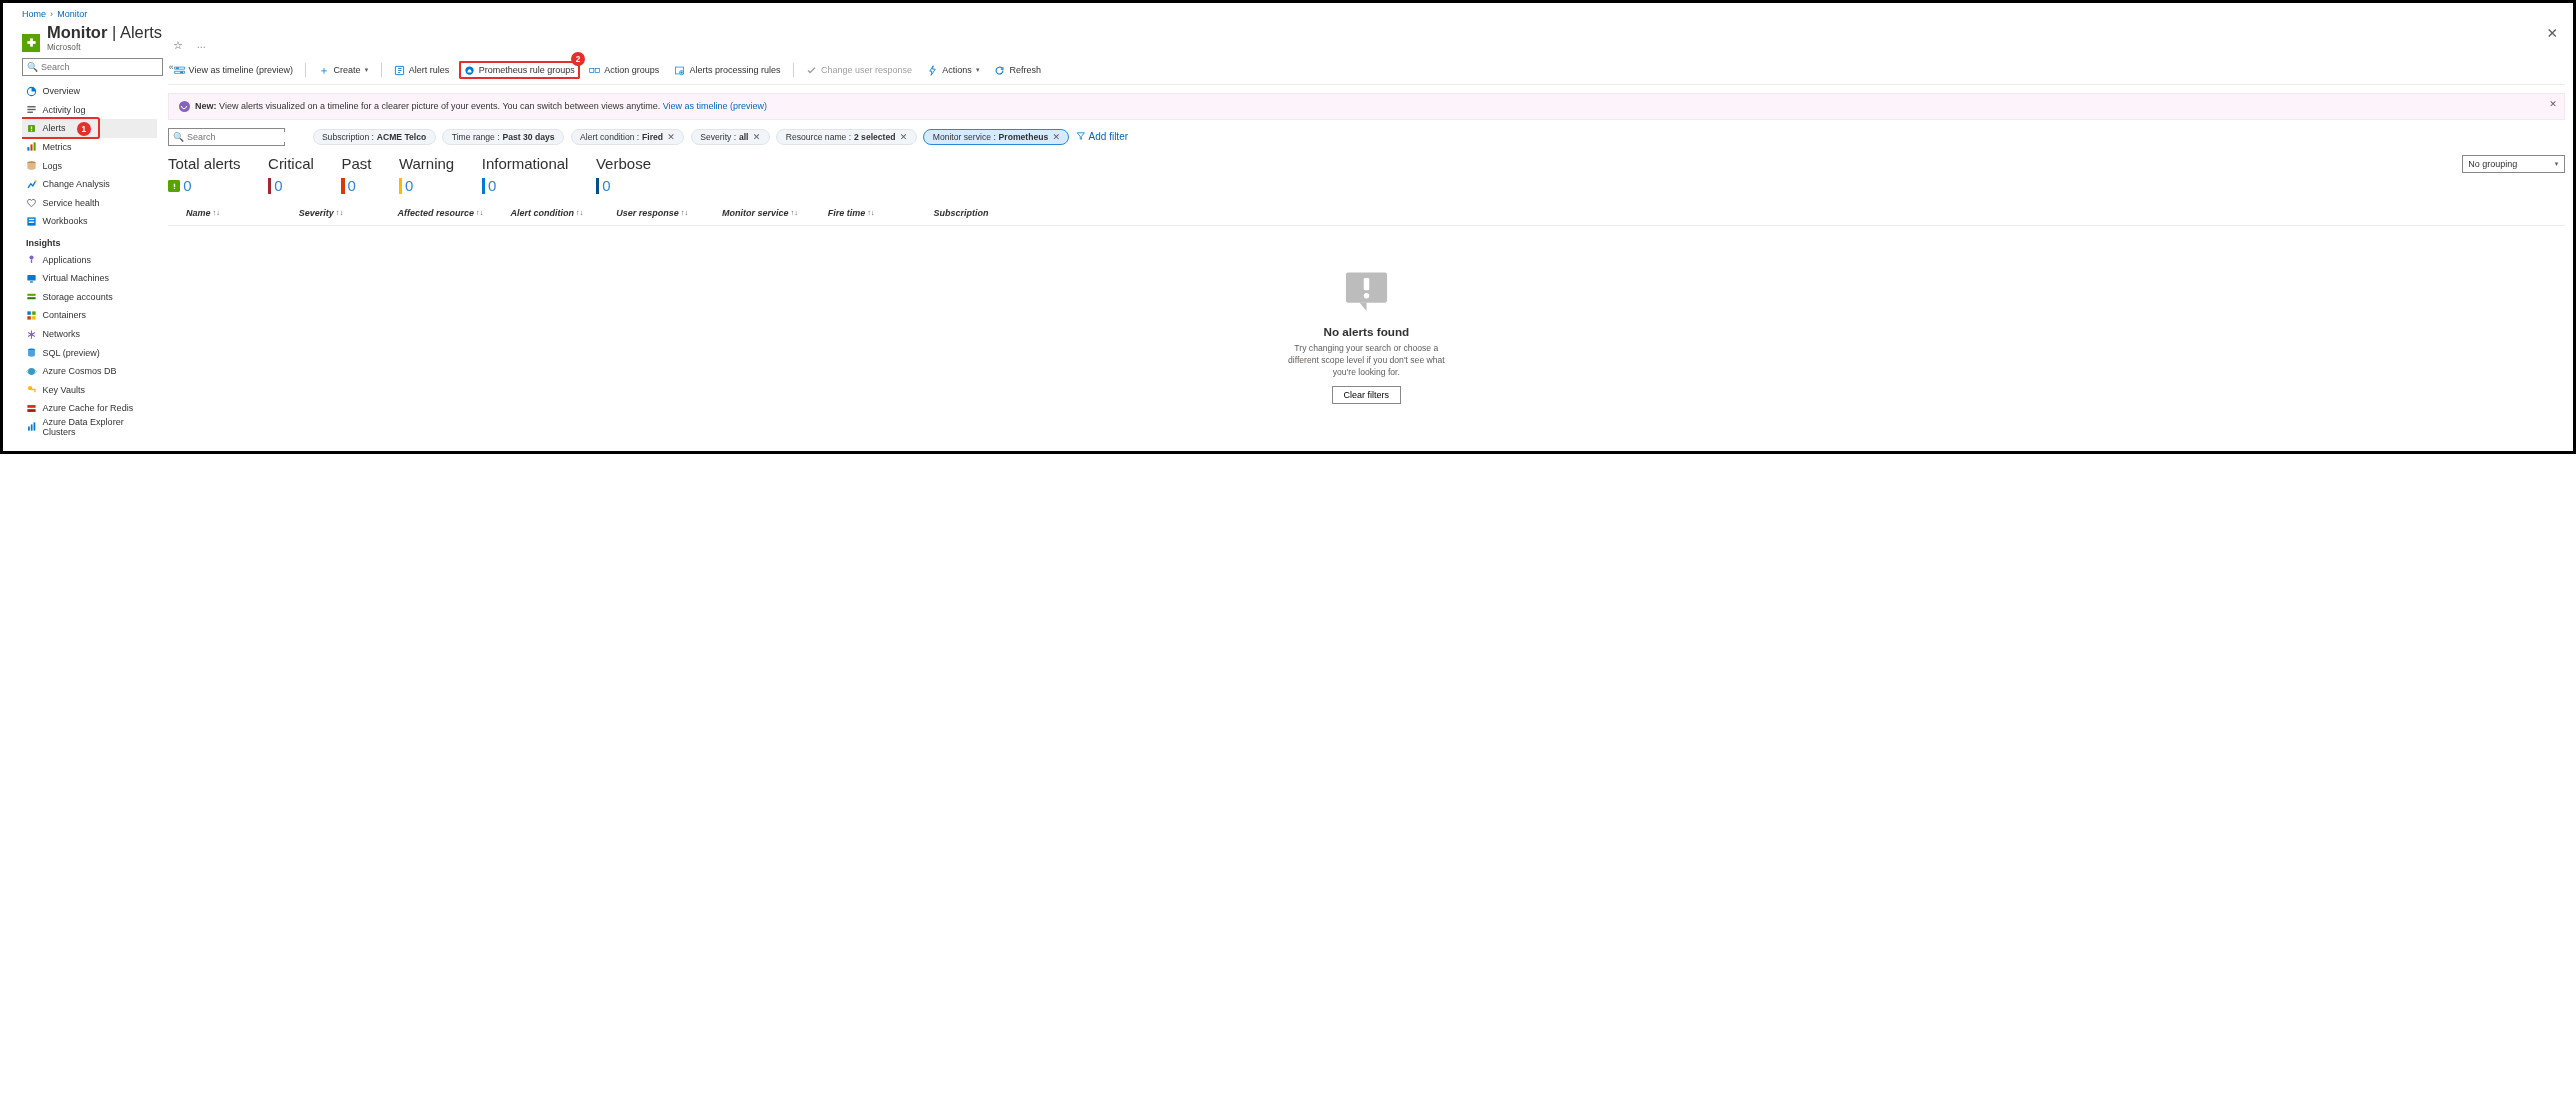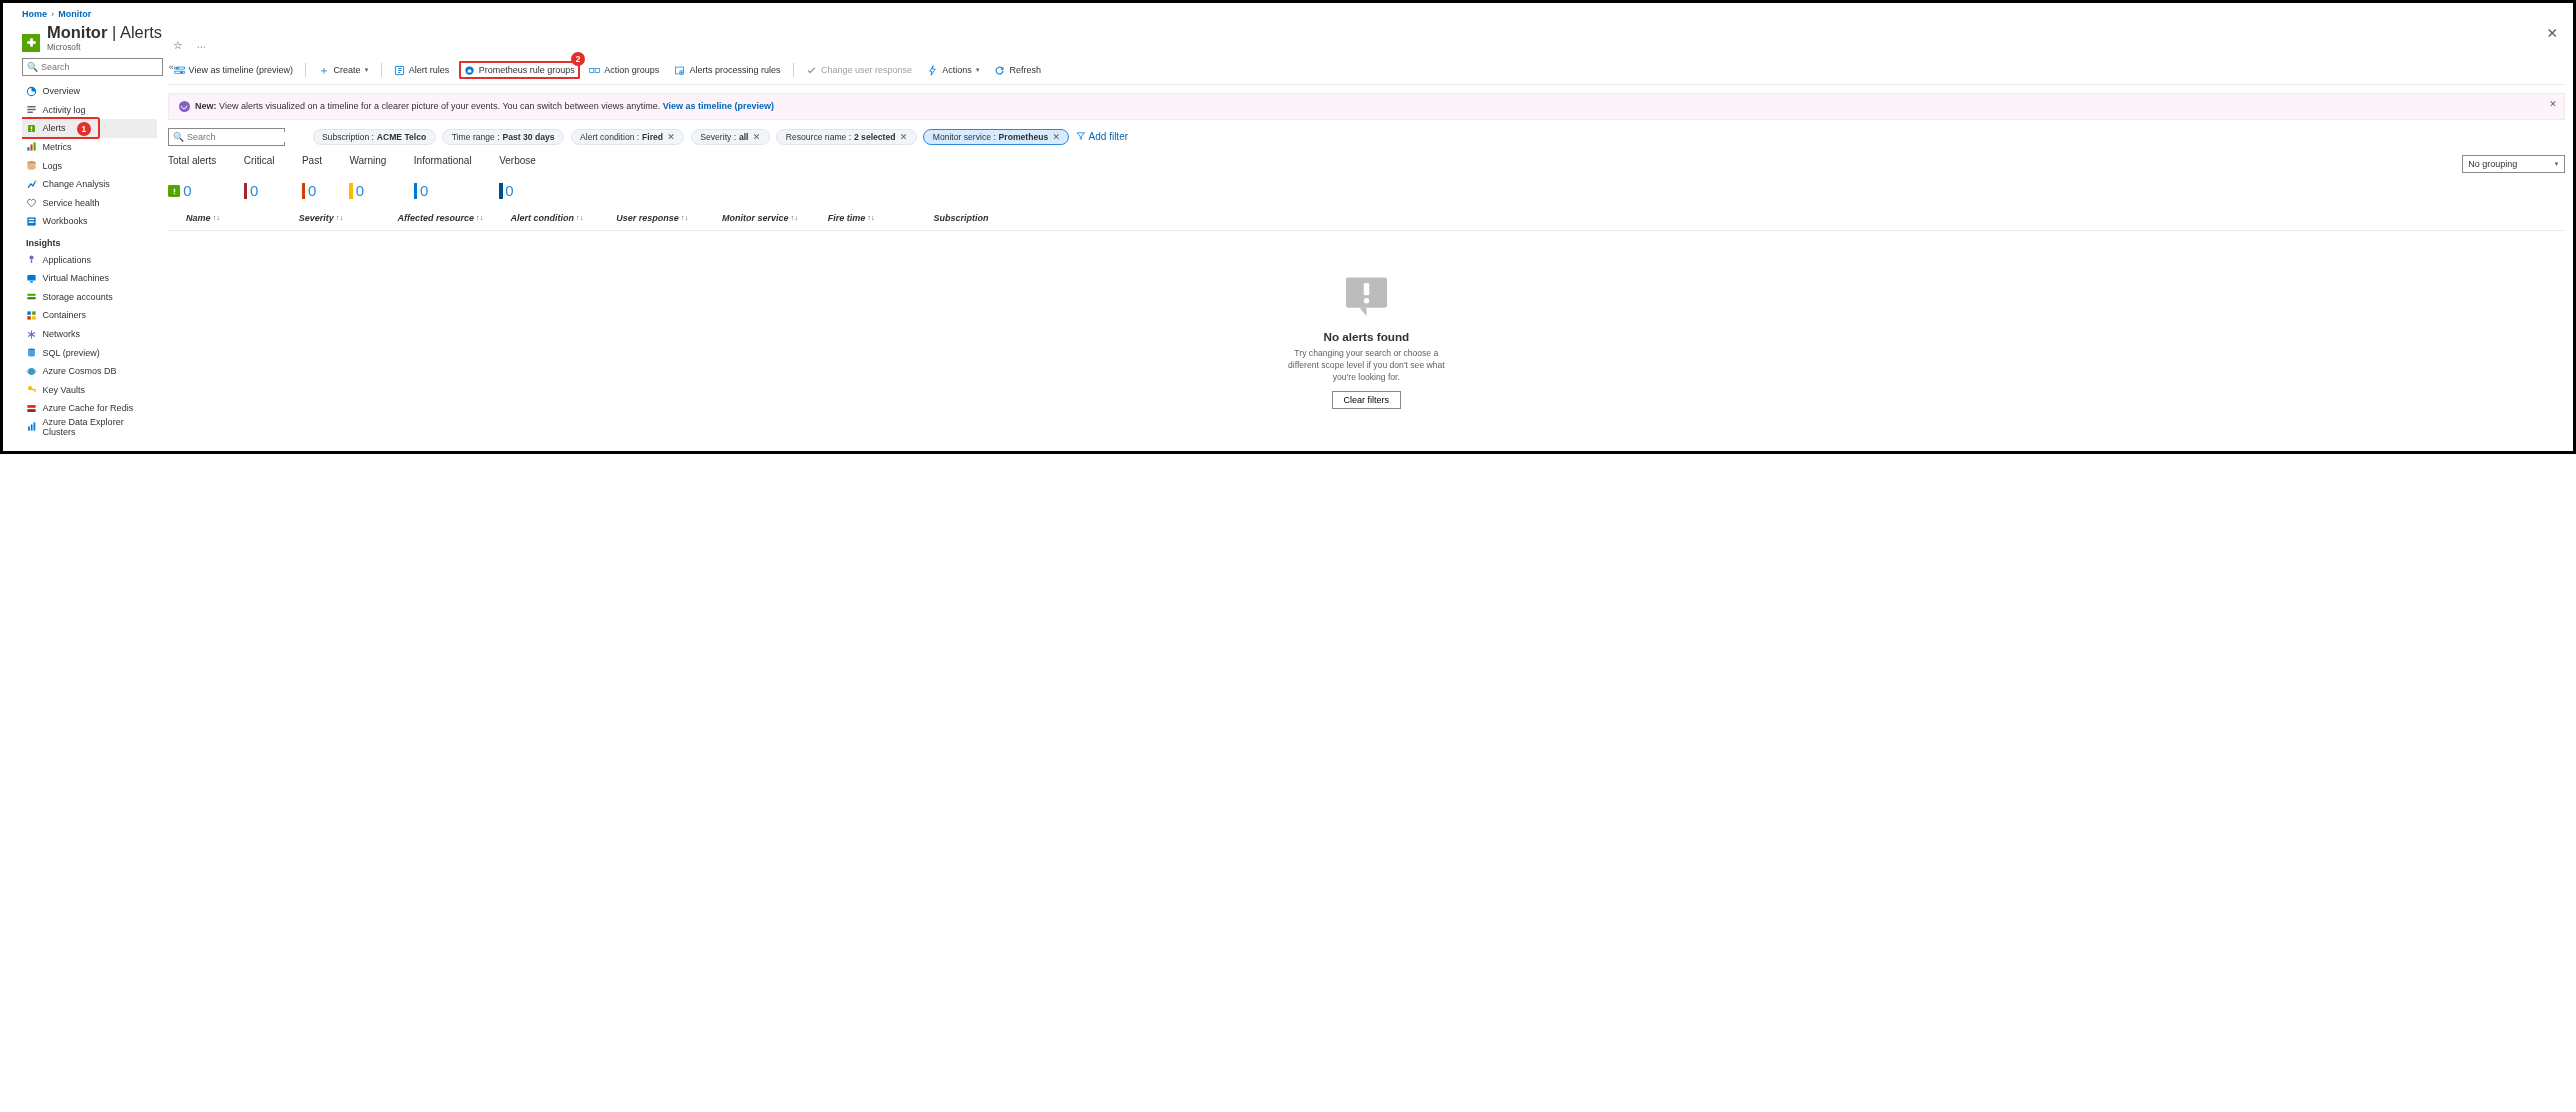--- a/index.html
+++ b/index.html
@@ -8,21 +8,21 @@
     font-family: "Segoe UI", Arial, sans-serif;
     font-size: 9px;
     color: #323130;
     background: #fff;
     border: 3.4px solid #000;
     display: flex;
     flex-direction: column;
     height: 454px;
     overflow: hidden;
   }
-  a { color: #0067b8; text-decoration: none; font-weight: bold; }
+  a { color: #0067b8; text-decoration: none; }
 
   
   .breadcrumb {
     padding: 5.5px 9.6px 2.8px 19px;
     font-size: 9px;
     display: flex;
     align-items: center;
     gap: 4.1px;
   }
   .breadcrumb .sep { color: #605e5c; }
@@ -205,21 +205,21 @@
   .add-filter {
     display:flex;align-items:center;gap:2.8px;
     color:#0067b8; cursor:pointer; font-size:10px;
   }
 
   
   .summary-row {
     display:flex; align-items:flex-start; gap: 27.5px;
     margin-bottom: 8.3px;
   }
-  .summary-item .lbl { font-size:10px; color:#323130; margin-bottom:16px; }
+  .summary-item .lbl { font-size:15px; color:#323130; margin-bottom:5px; }
   .summary-item .val {
     display:flex; align-items:center; gap:2.8px;
     font-size:15px; color:#2b88d8; font-weight:400;
   }
   .sev-bar { width:3.4px; height:16.5px; display:inline-block; }
   .total-icon {
     width:12.4px;height:12.4px;background:#57a300;border-radius:1.4px;
     display:flex;align-items:center;justify-content:center;
   }
   .grouping-select {

